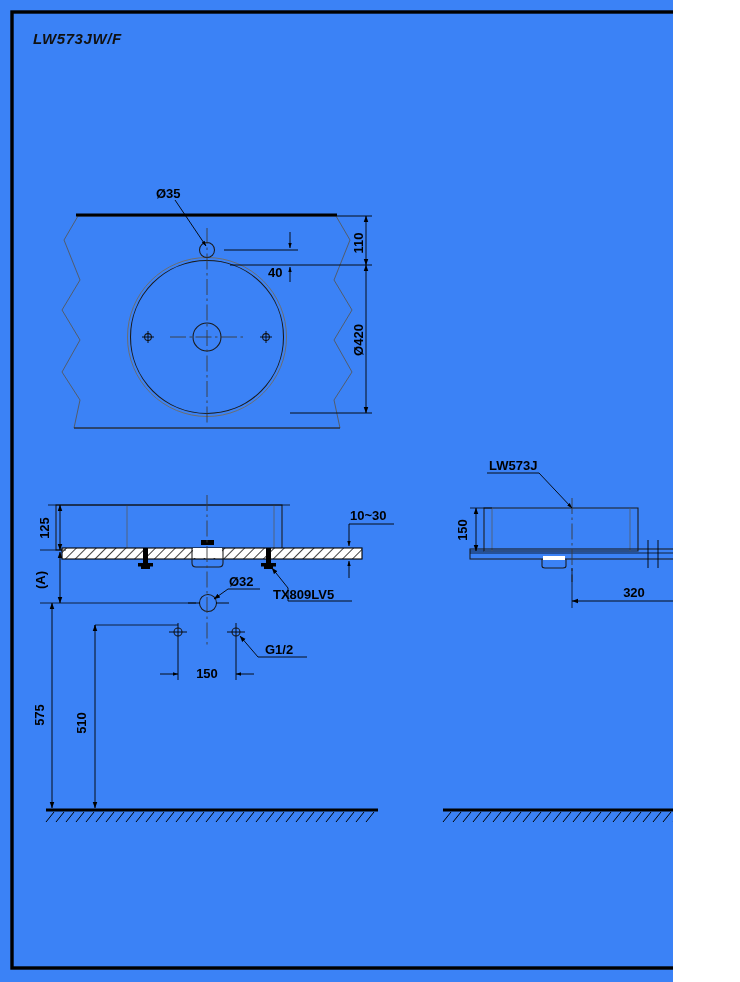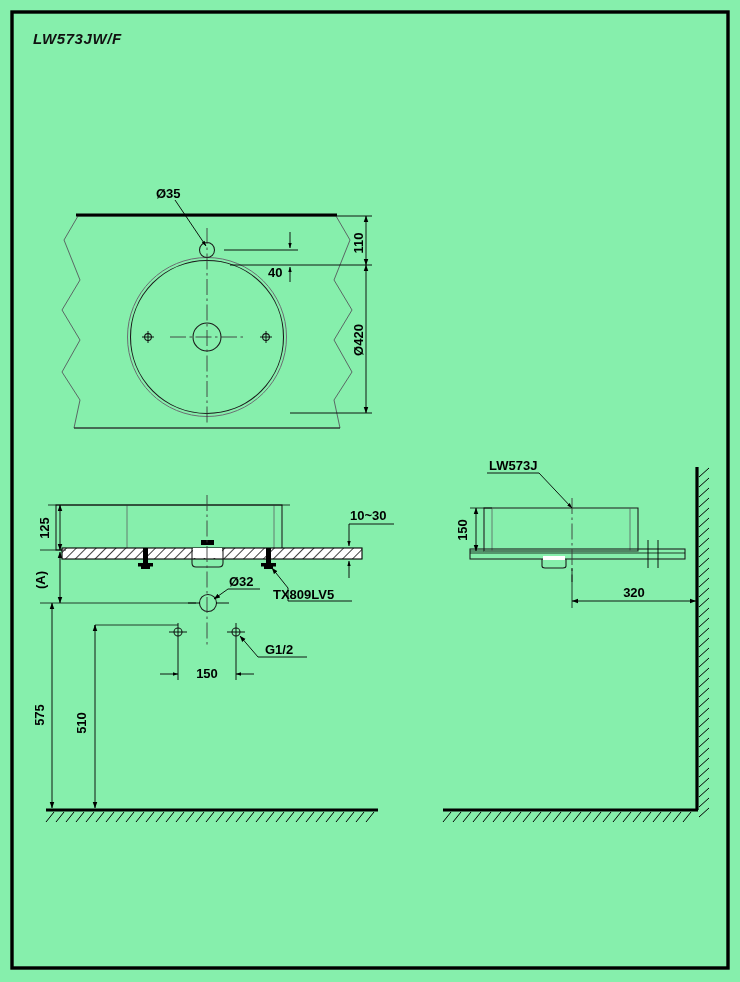--- a/index.html
+++ b/index.html
@@ -9,24 +9,24 @@
     background: #ffffff;
   }
   body {
     width: 740px;
     height: 982px;
     font-family: "Liberation Sans", sans-serif;
     -webkit-font-smoothing: antialiased;
   }
   #sheet {
     position: relative;
-    width: 740px;
+    width: 673px;
     height: 982px;
     overflow: hidden;
-    background: #86efac;
+    background: #3b82f6;
   }
   #drawing-svg {
     position: absolute;
     left: 0;
     top: 0;
     width: 740px;
     height: 982px;
     display: block;
   }
   .dim-text {

